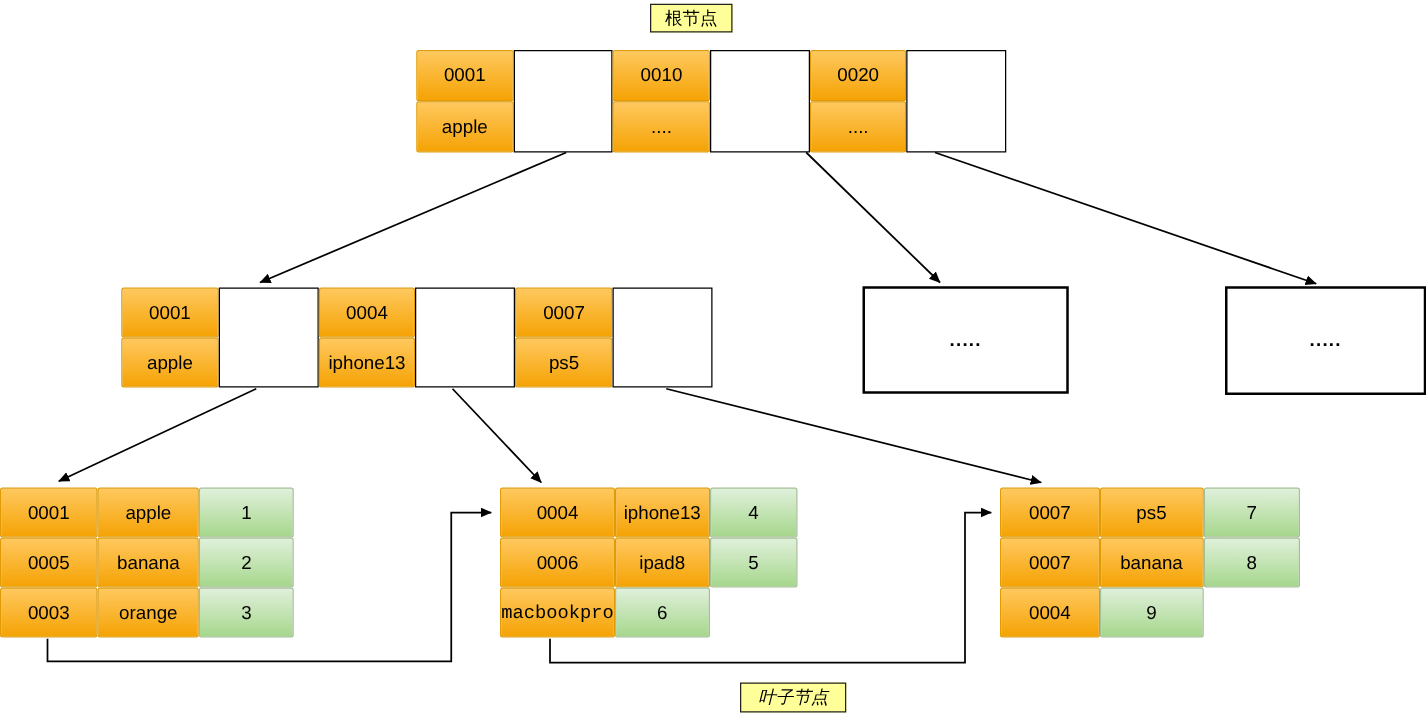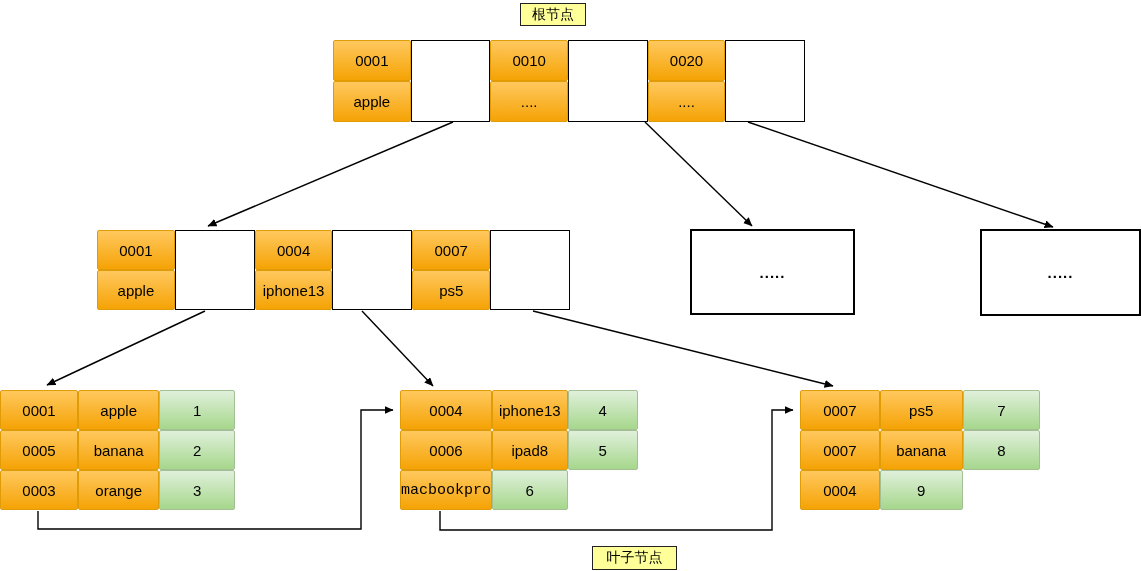--- a/index.html
+++ b/index.html
@@ -112,21 +112,21 @@
     <div class="lc orange">0007</div>
     <div class="lc orange">ps5</div>
     <div class="lc green">7</div>
     <div class="lc orange">0007</div>
     <div class="lc orange">banana</div>
     <div class="lc green">8</div>
     <div class="lc orange">0004</div>
     <div class="lc green">9</div>
   </div>
 
-  <div class="tag" style="left:592px;top:546px;width:83px;height:22px;">叶子节点</div>
+  <div class="tag" style="left:592px;top:546px;width:83px;height:22px;font-style:italic;">叶子节点</div>
 
   <svg class="wires" width="1141" height="571" viewBox="0 0 1141 571">
     <defs>
       <marker id="ah" markerWidth="11" markerHeight="9" refX="8.5" refY="4" orient="auto" markerUnits="userSpaceOnUse">
         <path d="M0,0 L9,4 L0,8 Z" fill="#000"></path>
       </marker>
     </defs>
     <g stroke="#000" stroke-width="1.4" fill="none">
       <line x1="453" y1="122" x2="208" y2="226" marker-end="url(#ah)"></line>
       <line x1="645" y1="122" x2="752" y2="226" marker-end="url(#ah)"></line>

